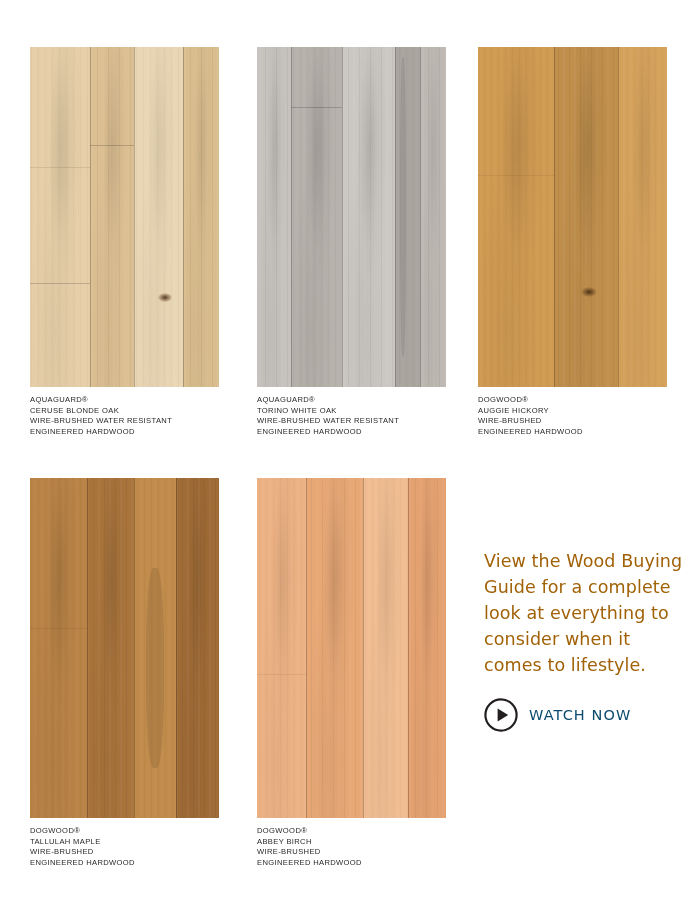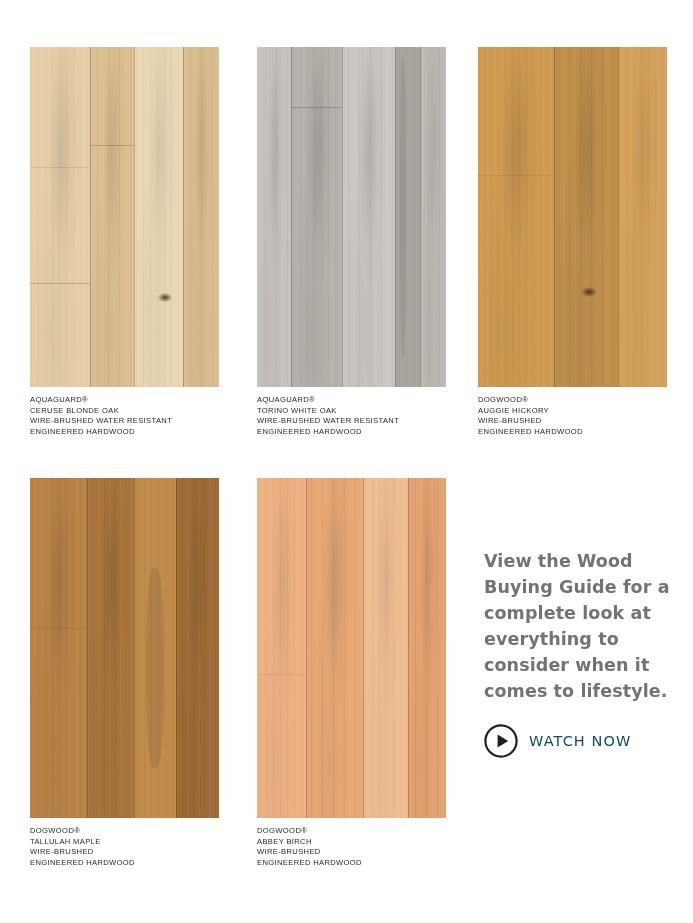--- a/index.html
+++ b/index.html
@@ -115,24 +115,24 @@
   
   .promo {
     position: absolute;
     left: 484px;
     top: 548px;
     width: 200px;
   }
   .promo-text {
     font-size: 17.5px;
     line-height: 26px;
-    color: #737373;
+    color: #a16207;
     letter-spacing: 0.1px;
     font-family: "DejaVu Sans", sans-serif;
-    font-weight: 700;
+    font-weight: 400;
   }
   .watch-row {
     display: flex;
     align-items: center;
     margin-top: 20px;
   }
   .play-icon {
     width: 34px;
     height: 34px;
     flex: 0 0 34px;

